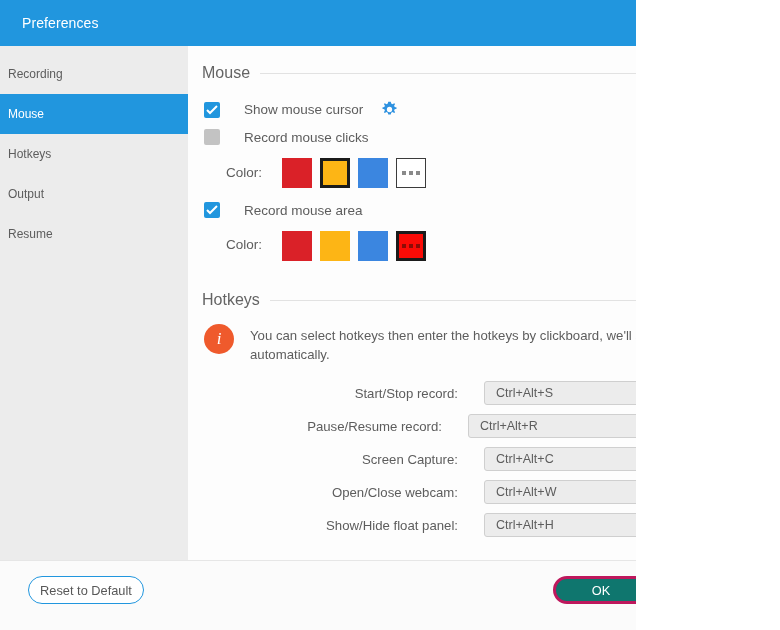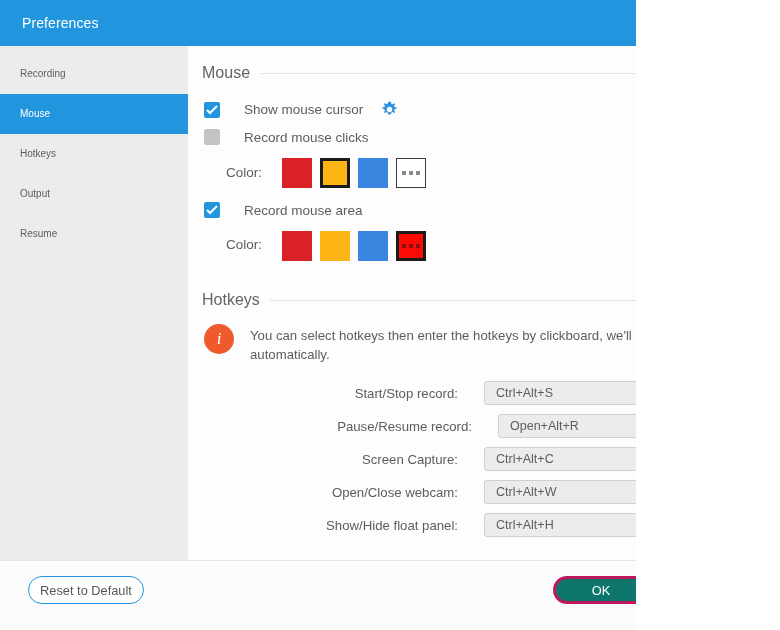--- a/index.html
+++ b/index.html
@@ -59,22 +59,22 @@
     left: 0; top: 0;
     width: 188px;
     height: 514px;
     background: #ececec;
     box-sizing: border-box;
   }
   .side-item {
     position: relative;
     height: 40px;
     line-height: 40px;
-    padding-left: 20px;
-    font-size: 10px;
+    padding-left: 8px;
+    font-size: 12px;
     color: #5d5d5d;
     cursor: pointer;
     box-sizing: border-box;
   }
   .side-item.active {
     background: #2196de;
     color: #ffffff;
   }
 
   .panel {
@@ -367,23 +367,23 @@
         <div class="sec-rule"></div>
       </div>
 
       <div class="info-icon" style="left:16px; top:278px;">i</div>
       <div class="info-text" style="left:62px; top:280px;">You can select hotkeys then enter the hotkeys by clickboard, we'll save them automatically.</div>
 
       <div class="hk-row" style="left:122px; top:335px;">
         <div class="hk-label">Start/Stop record:</div>
         <div class="hk-input">Ctrl+Alt+S</div>
       </div>
-      <div class="hk-row" style="left:136px; top:368px;">
+      <div class="hk-row" style="left:106px; top:368px;">
         <div class="hk-label">Pause/Resume record:</div>
-        <div class="hk-input">Open+Alt+R</div>
+        <div class="hk-input">Ctrl+Alt+R</div>
       </div>
       <div class="hk-row" style="left:122px; top:401px;">
         <div class="hk-label">Screen Capture:</div>
         <div class="hk-input">Ctrl+Alt+C</div>
       </div>
       <div class="hk-row" style="left:122px; top:434px;">
         <div class="hk-label">Open/Close webcam:</div>
         <div class="hk-input">Ctrl+Alt+W</div>
       </div>
       <div class="hk-row" style="left:122px; top:467px;">

